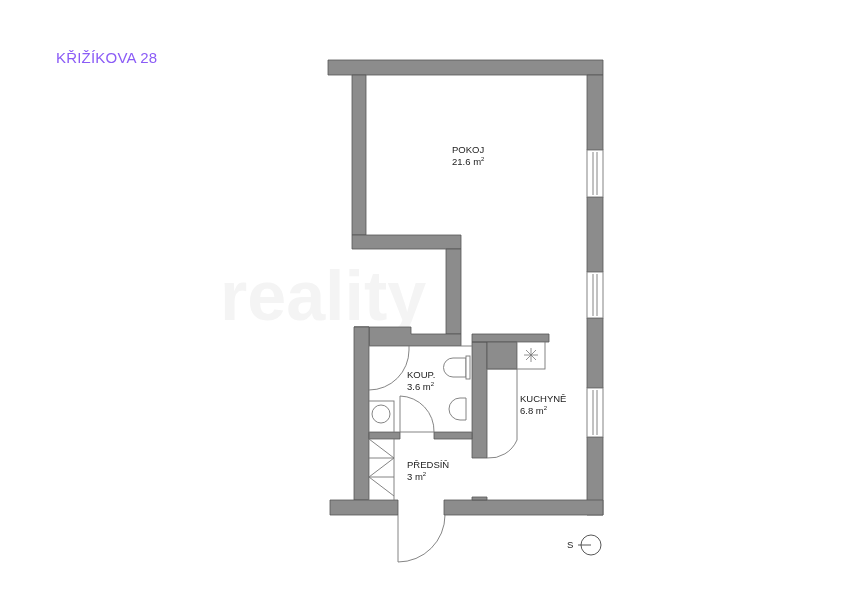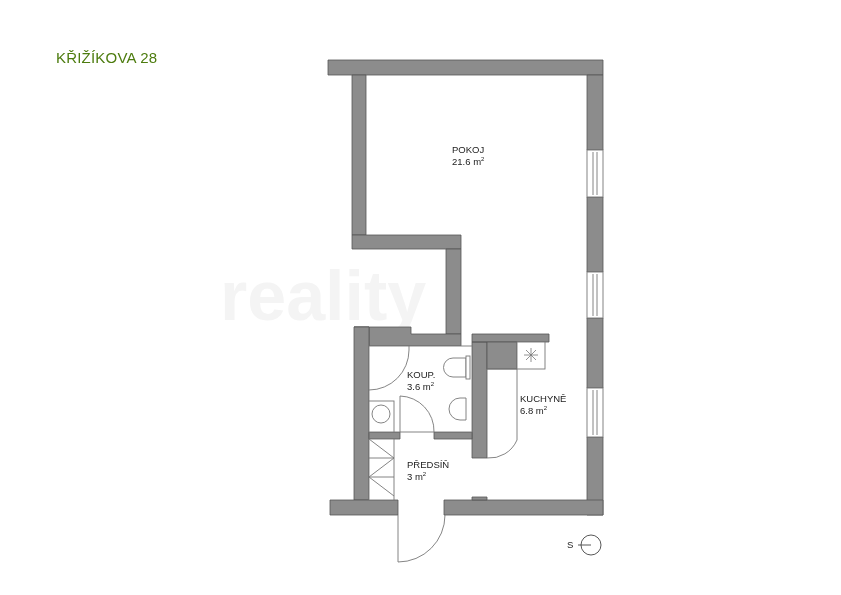--- a/index.html
+++ b/index.html
@@ -1,17 +1,17 @@
 <!DOCTYPE html>
 <html><head>
   <meta charset="utf-8">
   <style>
     html, body { margin: 0; padding: 0; background: #ffffff; }
     body { width: 841px; height: 595px; position: relative; overflow: hidden; font-family: "Liberation Sans", sans-serif; }
-    .title { position: absolute; left: 56px; top: 49px; font-size: 15px; color: #4d7c0f; letter-spacing: 0.2px; }
+    .title { position: absolute; left: 56px; top: 49px; font-size: 15px; color: #8b5cf6; letter-spacing: 0.2px; }
     svg.plan { position: absolute; left: 0; top: 0; }
     .room-label { font-family: "Liberation Sans", sans-serif; font-size: 9.5px; fill: #222; }
     .wall { fill: #8c8c8c; stroke: #555; stroke-width: 0.8; }
     .thin { fill: none; stroke: #777; stroke-width: 0.9; }
     .fixture { fill: #fff; stroke: #777; stroke-width: 0.9; }
     .watermark { fill: #f4f4f4; font-family: "Liberation Sans", sans-serif; font-size: 70px; font-weight: bold; }
   </style>
 </head>
 <body>
 

